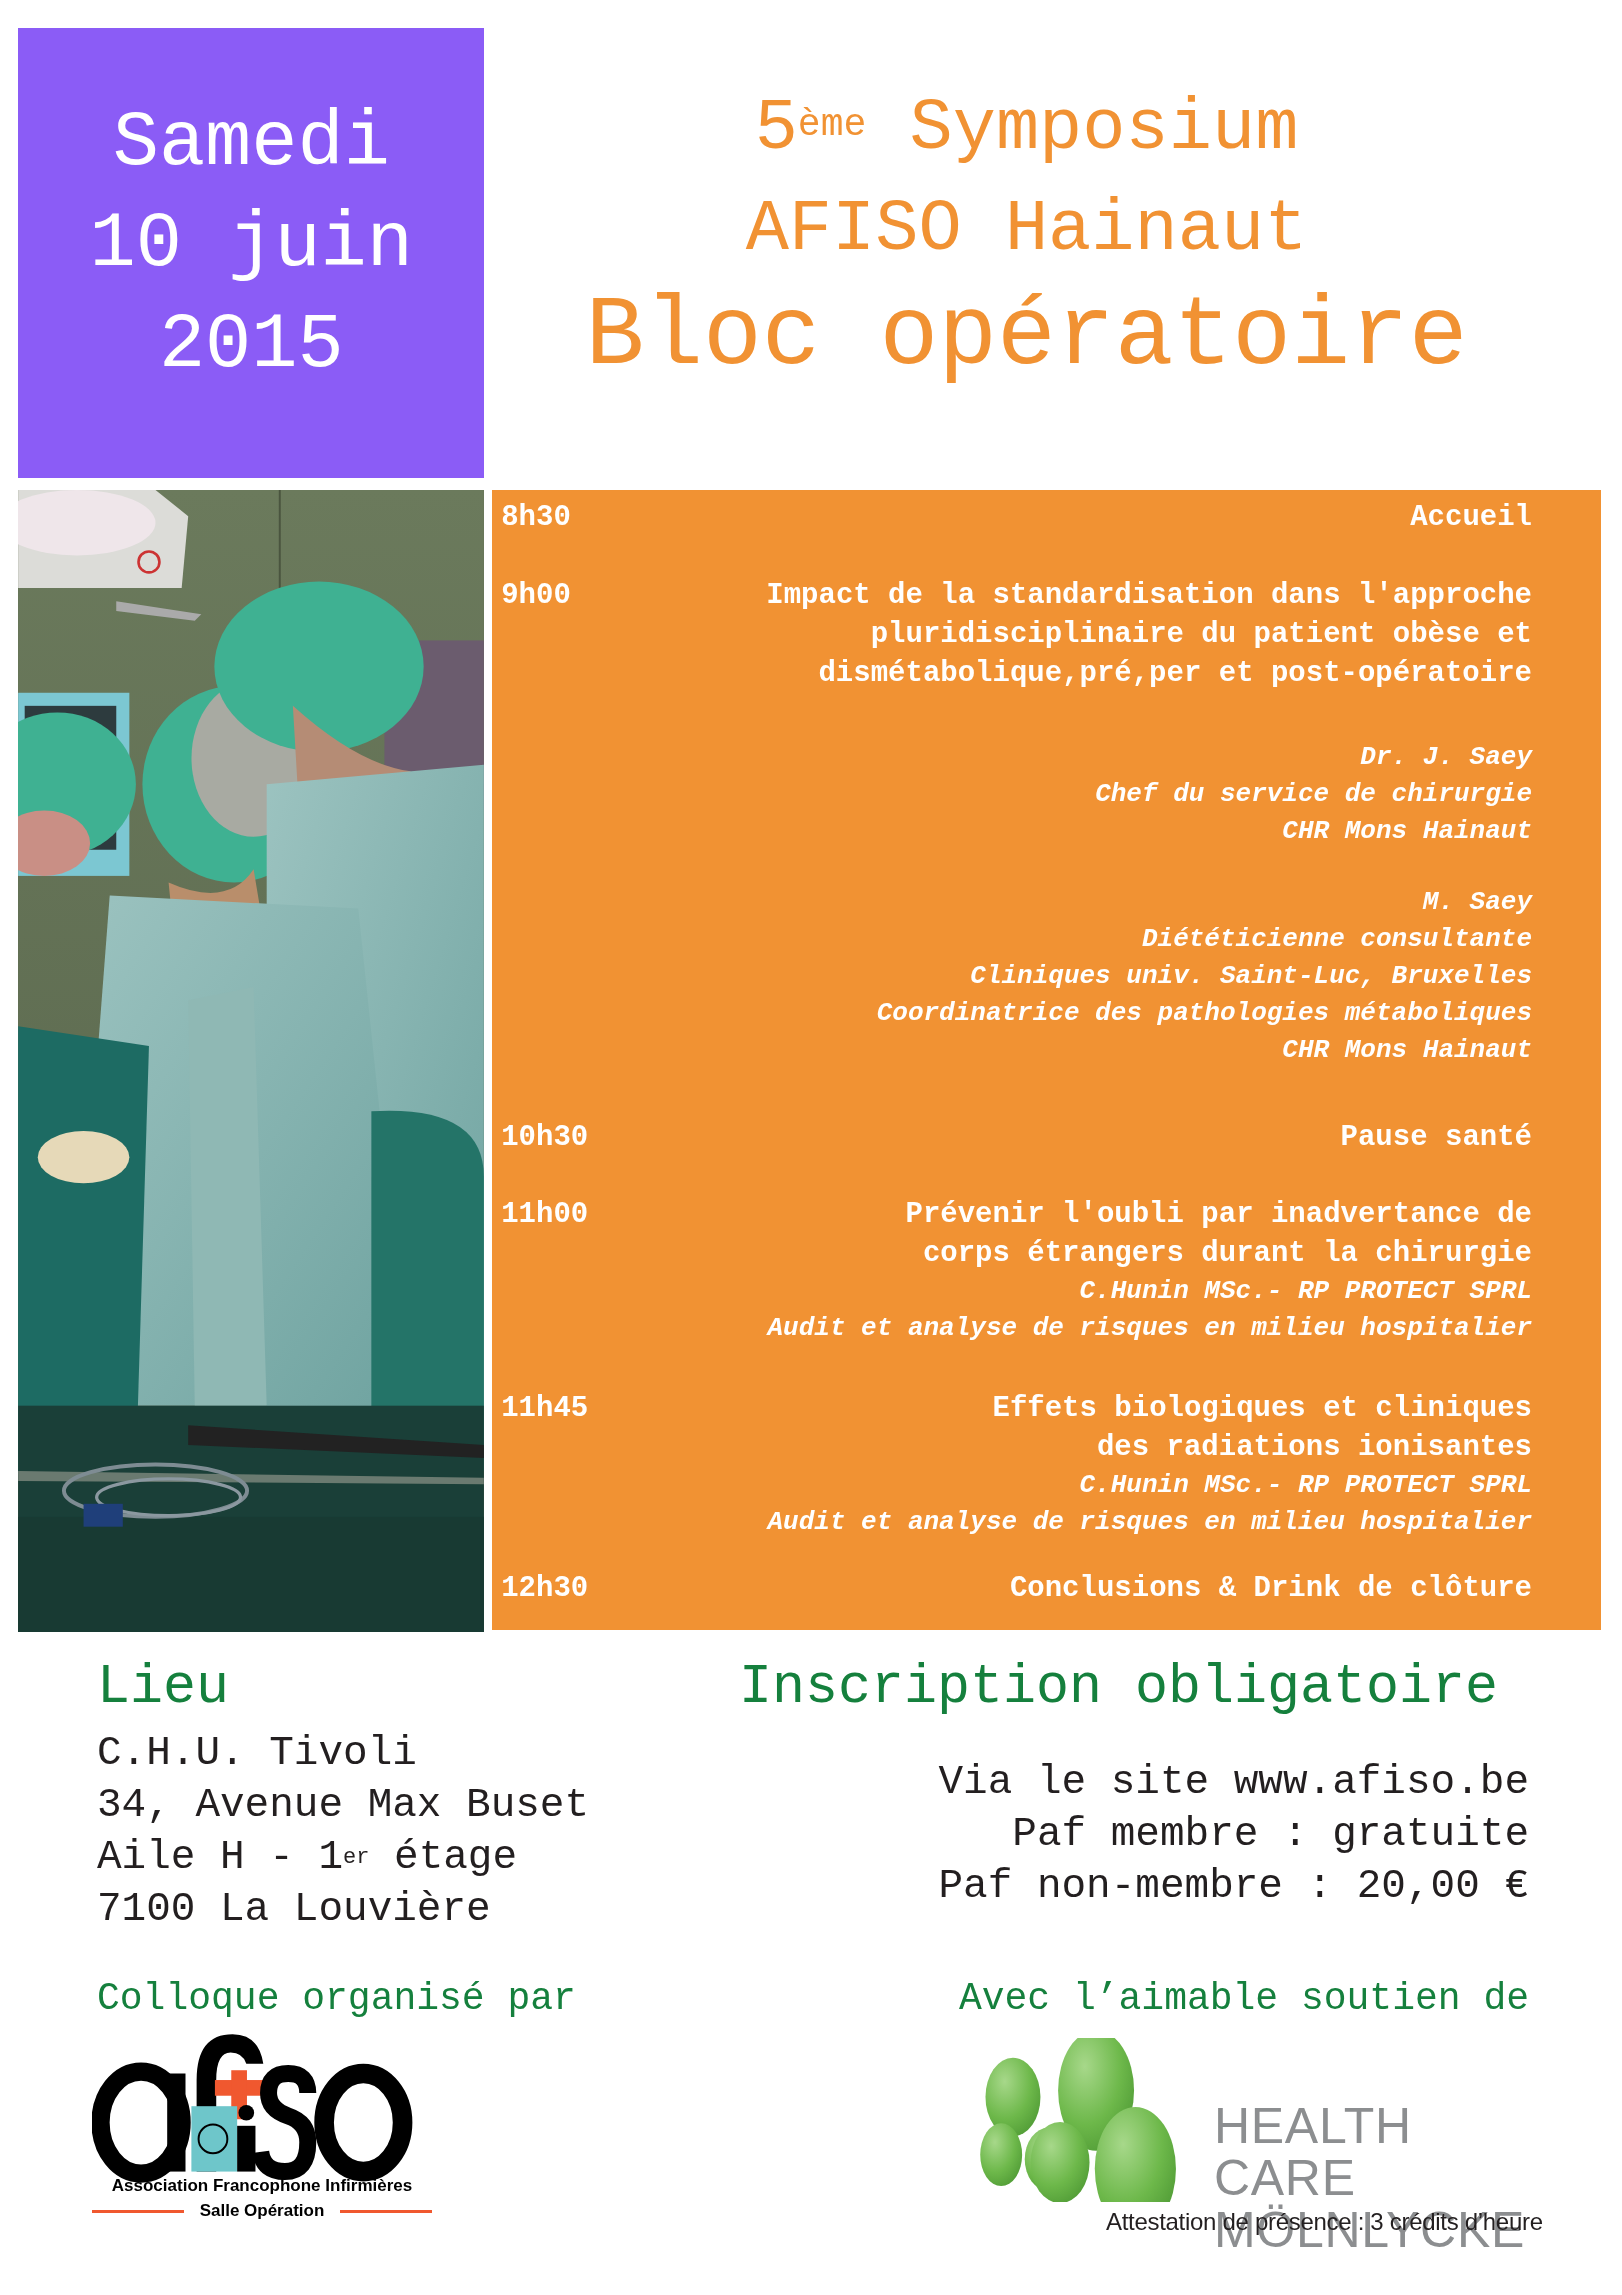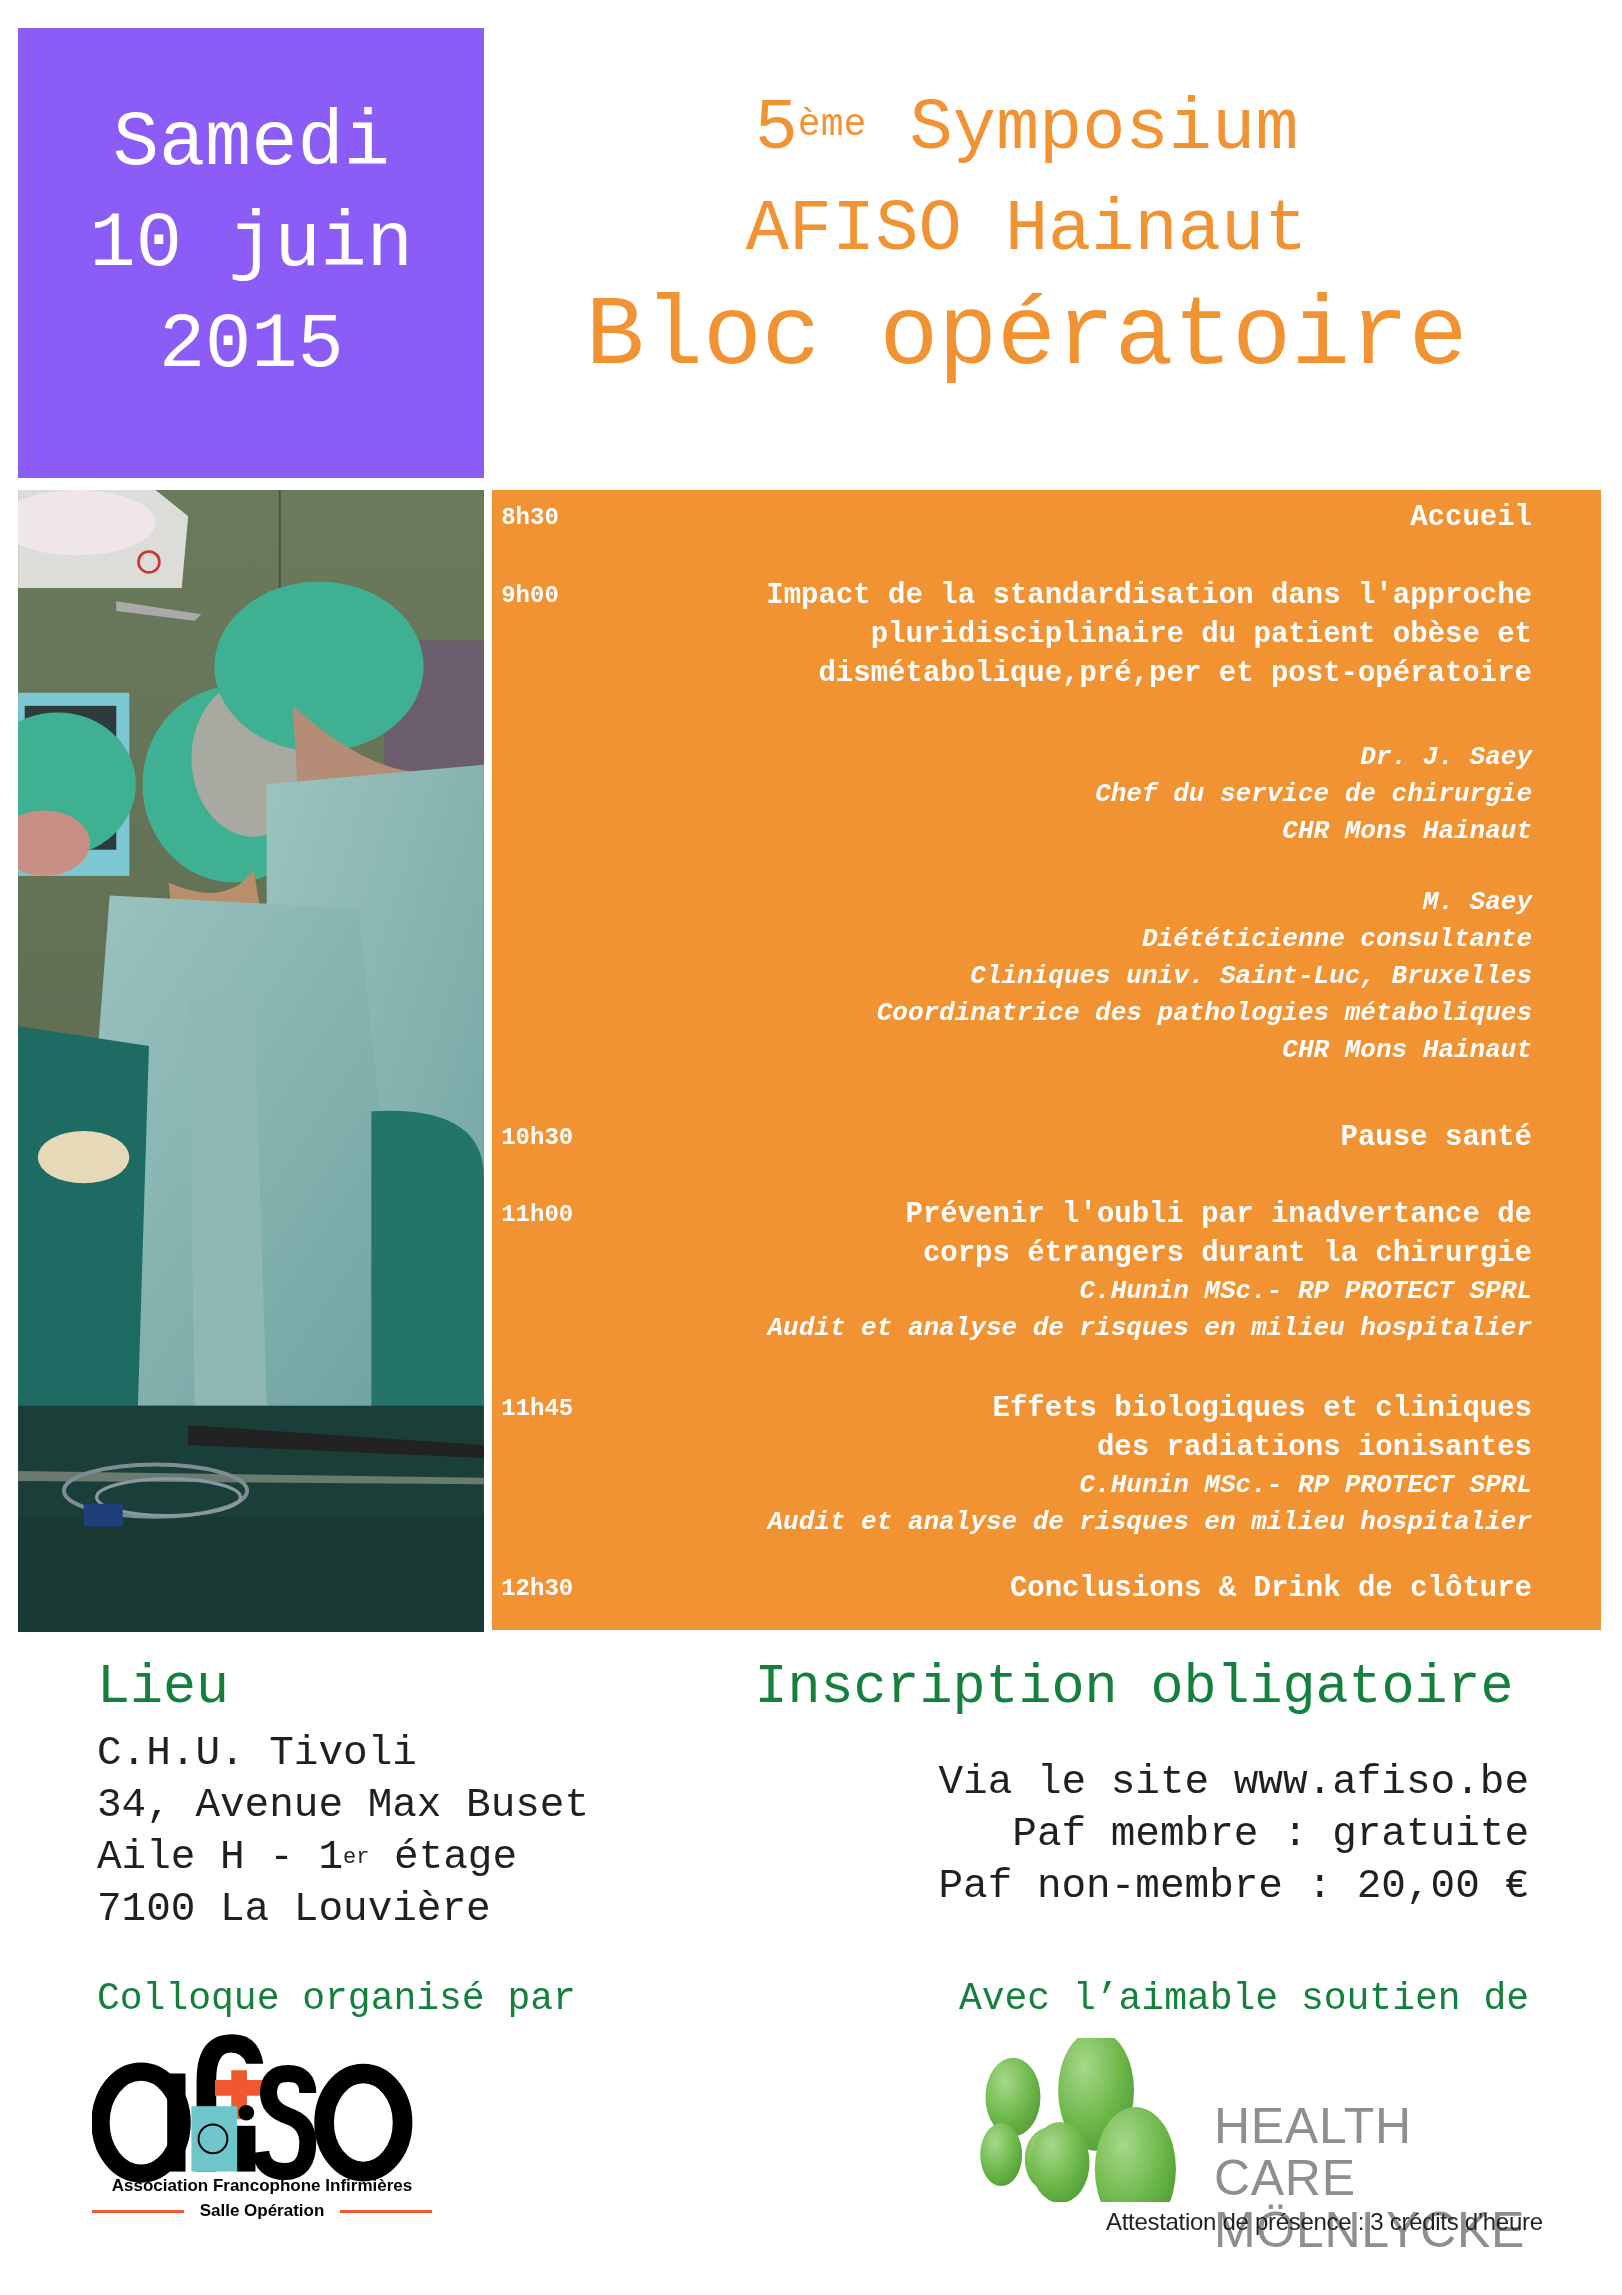--- a/index.html
+++ b/index.html
@@ -15,31 +15,31 @@
   .header-title .l1, .header-title .l2 { font-size:72px; line-height:101px; }
   .header-title .l3 { font-size:98px; line-height:111px; margin-top:0px; }
   .header-title sup { font-size:38px; vertical-align:top; position:relative; top:-5.2px; }
 
   
   .photo { left:18.3px; top:490px; width:466px; height:1142px; overflow:hidden; background:#5e6b52; }
 
   
   .program { left:492px; top:490px; width:1109px; height:1140px; background:#F19233; color:#fff; font-family:"Liberation Mono", monospace; }
   .prog-row { position:absolute; left:0; width:100%; }
-  .prog-time { position:absolute; left:9.2px; font-weight:bold; font-size:24px; line-height:39px; }
+  .prog-time { position:absolute; left:9.2px; font-weight:bold; font-size:29px; line-height:39px; }
   .prog-body { position:absolute; right:69px; text-align:right; font-size:29px; line-height:39px; }
   .prog-body .t { font-weight:bold; }
   .prog-body .sp { font-style:italic; font-weight:bold; font-size:26px; line-height:37px; }
 
   
   .orange-head { color:#15803d; }
   .lieu-head { left:97px; top:1655px; font-size:55px; line-height:65px; }
   .lieu-lines { left:97px; top:1727px; font-size:41px; line-height:52px; color:#231f20; }
   .lieu-lines sup { font-size:22px; vertical-align:top; position:relative; top:1.3px; }
-  .insc-head { left:739px; top:1655px; width:790px; text-align:center; font-size:55px; line-height:65px; }
+  .insc-head { left:739px; top:1655px; width:790px; text-align:left; font-size:55px; line-height:65px; }
   .insc-lines { left:785px; top:1756px; width:744px; text-align:right; font-size:41px; line-height:52px; color:#231f20; }
   .org-head { left:97px; top:1976px; font-size:38px; line-height:46px; }
   .sup-head { left:955px; top:1976px; width:574px; text-align:right; font-size:38px; line-height:46px; }
 
   .afiso-logo { left:92px; top:2034px; width:340px; height:164px; }
   .moln-logo { left:975px; top:2038px; width:576px; height:164px; }
   .attest { left:1106px; top:2208px; font-family:"Liberation Sans", sans-serif; font-size:24px; color:#231f20; letter-spacing:-0.3px; }
 </style>
 </head>
 <body>

